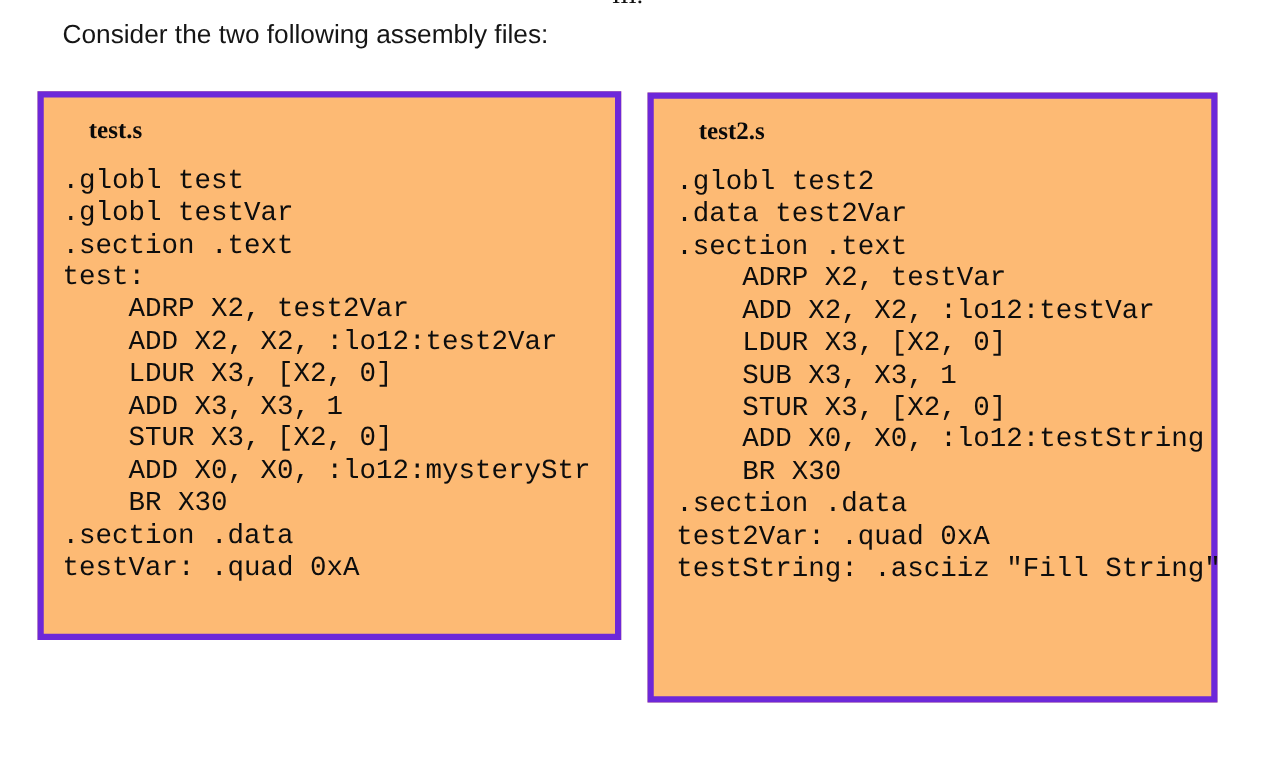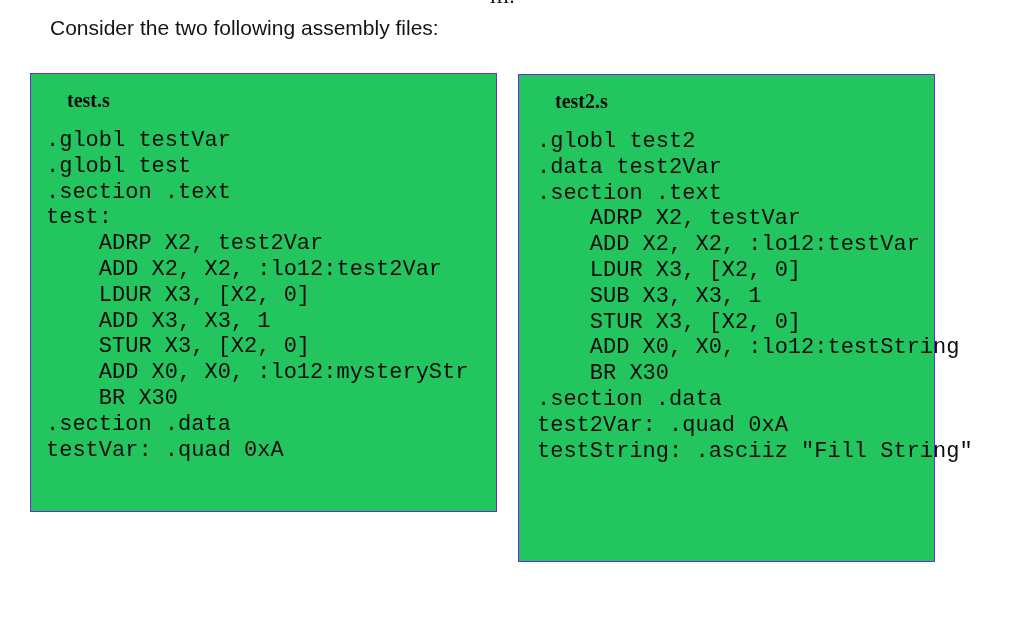--- a/index.html
+++ b/index.html
@@ -28,34 +28,34 @@
   .intro {
     position: absolute;
     top: 16px;
     left: 50px;
     font-family: Liberation Sans, sans-serif;
     font-size: 21px;
     color: #151515;
   }
   .panel {
     position: absolute;
-    background: #22c55e;
-    border: 1px solid #6d28d9;
+    background: #fdba74;
+    border: 5px solid #6d28d9;
     box-sizing: border-box;
   }
   .panel-left {
     left: 30px;
     top: 73px;
     width: 467px;
     height: 439px;
   }
   .panel-right {
     left: 518px;
     top: 74px;
-    width: 417px;
+    width: 456px;
     height: 488px;
   }
   .panel-title {
     font-family: "Liberation Serif", "DejaVu Serif", serif;
     font-weight: bold;
     font-size: 20px;
     color: #0a0a0a;
     margin: 15px 0 0 36px;
   }
   .code {
@@ -77,22 +77,22 @@
 
 <div class="page">
 
   <div class="section-marker">III.</div>
 
   <div class="intro">Consider the two following assembly files:</div>
 
   <div class="panel panel-left">
     <div class="panel-title">test.s</div>
     <div class="code">
+        <div class="code-line">.globl test</div>
         <div class="code-line">.globl testVar</div>
-        <div class="code-line">.globl test</div>
         <div class="code-line">.section .text</div>
         <div class="code-line">test:</div>
         <div class="code-line">    ADRP X2, test2Var</div>
         <div class="code-line">    ADD X2, X2, :lo12:test2Var</div>
         <div class="code-line">    LDUR X3, [X2, 0]</div>
         <div class="code-line">    ADD X3, X3, 1</div>
         <div class="code-line">    STUR X3, [X2, 0]</div>
         <div class="code-line">    ADD X0, X0, :lo12:mysteryStr</div>
         <div class="code-line">    BR X30</div>
         <div class="code-line">.section .data</div>

